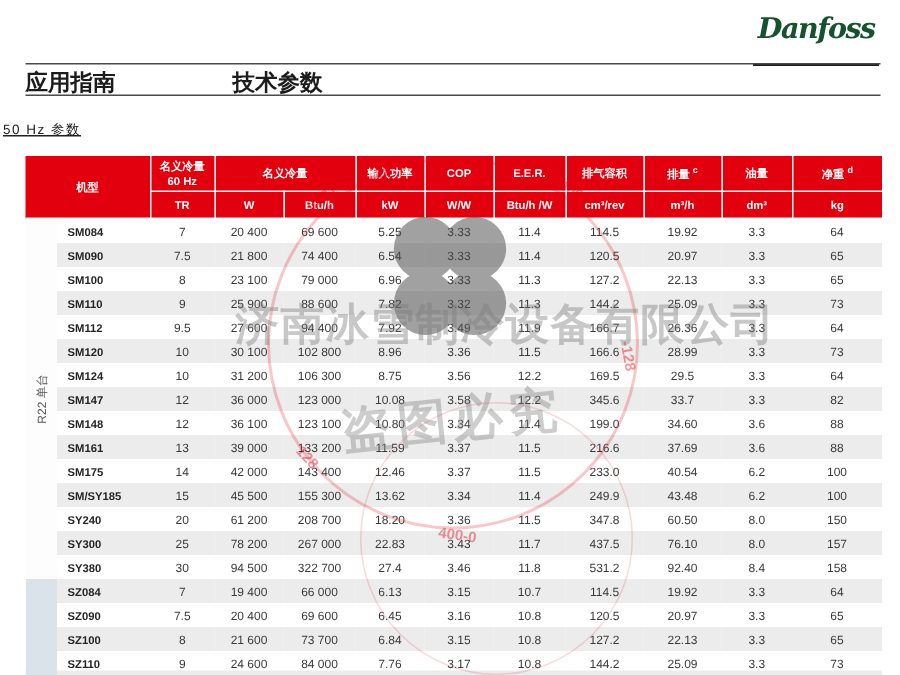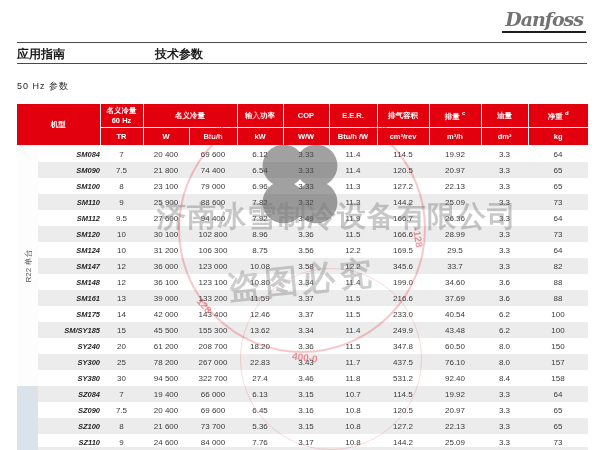--- a/index.html
+++ b/index.html
@@ -1,41 +1,41 @@
 <!DOCTYPE html>
 <html><head>
 <meta charset="utf-8">
 <style>
   html,body{margin:0;padding:0;}
   body{width:600px;height:450px;position:relative;background:#ffffff;overflow:hidden;
        font-family:"Liberation Sans",sans-serif;-webkit-font-smoothing:antialiased;}
 
   
   .logo{position:absolute;top:8px;right:14px;font-family:"DejaVu Serif",serif;
-        font-style:italic;font-weight:bold;font-size:19px;color:#737373;
-        border-bottom:2px solid #1c1c1c;padding:0 3px 1px 3px;letter-spacing:-1px;}
+        font-style:italic;font-weight:bold;font-size:19px;color:#14532d;
+        border-bottom:2px solid #1c1c1c;padding:0 3px 12px 3px;letter-spacing:-1px;}
   .rule{position:absolute;left:17px;width:570px;height:1px;background:#4a4a4a;}
   .rule1{top:42px;} .rule2{top:63px;}
-  .hdr-label{position:absolute;top:46px;font-size:12px;font-weight:bold;color:#1c1c1c;}
+  .hdr-label{position:absolute;top:46px;font-size:15px;font-weight:bold;color:#1c1c1c;}
   .hdr-left{left:17px;} .hdr-right{left:155px;text-align:right;}
-  .section-title{position:absolute;top:80px;left:17px;font-size:9px;color:#222;letter-spacing:1px;}
+  .section-title{position:absolute;top:80px;left:2px;font-size:9px;color:#222;letter-spacing:1px;text-decoration:underline;}
 
   
   .tbl-wrap{position:absolute;left:17px;top:104px;width:571px;z-index:1;}
   table{border-collapse:collapse;table-layout:fixed;width:571px;}
   thead th{background:#e2000f;color:#ffffff;font-weight:bold;font-size:7.5px;
            border-right:1px solid rgba(255,255,255,.95);border-bottom:1px solid rgba(255,255,255,.95);
            padding:1px 0;line-height:1.25;text-align:center;vertical-align:middle;}
   thead th:last-child{border-right:none;}
   thead tr.title-row th{height:21px;}
   thead tr.unit-row th{height:15px;}
   th sup{font-size:6px;vertical-align:super;}
   tbody td{height:16px;padding:0;text-align:center;font-size:8px;color:#3a3a3a;vertical-align:middle;}
   tbody tr.stripe td{background:#ececec;}
-  tbody td.model{text-align:right;padding-left:7px;font-weight:bold;color:#262626;font-size:7.5px;font-style:italic;}
+  tbody td.model{text-align:left;padding-left:7px;font-weight:bold;color:#262626;font-size:7.5px;}
   td.group-cell{position:relative;padding:0;}
   td.group-r22{background:#fdfdfd;}
   td.group-sz{background:#dbe3ea;}
   tbody tr.stripe td.group-cell{background:inherit;}
   tbody tr.stripe td.group-sz{background:#dbe3ea;}
   .vlabel{position:absolute;left:50%;top:50%;transform:translate(-50%,-50%) rotate(-90deg);
           white-space:nowrap;font-size:8px;color:#555;}
   .bottom-strip{position:absolute;left:17px;top:447px;width:571px;height:3px;background:#ececec;}
 
   
@@ -105,21 +105,21 @@
     </thead>
     <tbody id="tbody">
         <tr>
           <td class="group-cell group-r22" rowspan="15">
             <div class="vlabel">R22 单台</div>
           </td>
           <td class="model">SM084</td>
           <td>7</td>
           <td>20 400</td>
           <td>69 600</td>
-          <td>6.12</td>
+          <td>5.25</td>
           <td>3.33</td>
           <td>11.4</td>
           <td>114.5</td>
           <td>19.92</td>
           <td>3.3</td>
           <td>64</td>
         </tr>
         <tr class="stripe">
           <td class="model">SM090</td>
           <td>7.5</td>
@@ -327,21 +327,21 @@
           <td>120.5</td>
           <td>20.97</td>
           <td>3.3</td>
           <td>65</td>
         </tr>
         <tr class="stripe">
           <td class="model">SZ100</td>
           <td>8</td>
           <td>21 600</td>
           <td>73 700</td>
-          <td>5.36</td>
+          <td>6.84</td>
           <td>3.15</td>
           <td>10.8</td>
           <td>127.2</td>
           <td>22.13</td>
           <td>3.3</td>
           <td>65</td>
         </tr>
         <tr>
           <td class="model">SZ110</td>
           <td>9</td>

